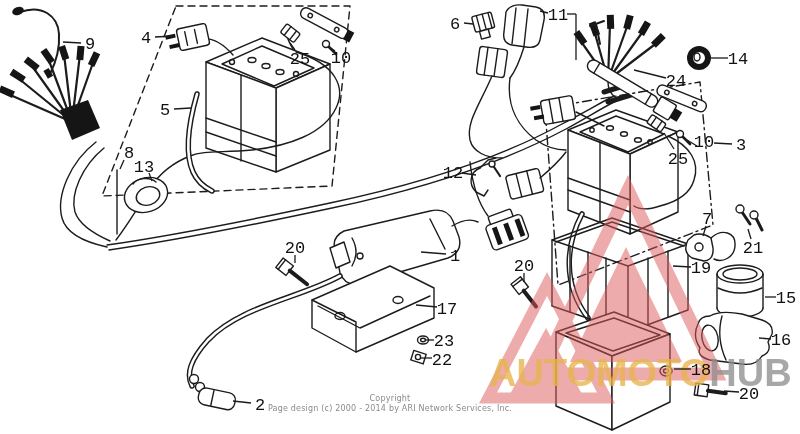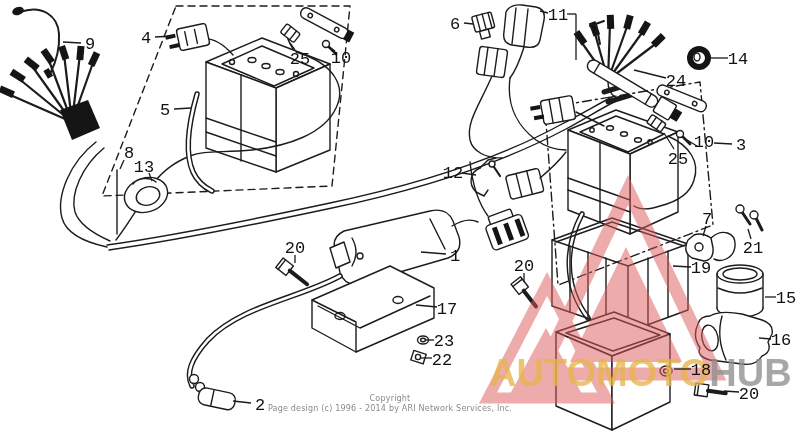--- a/index.html
+++ b/index.html
@@ -377,15 +377,15 @@
         <text x="676" y="86" text-anchor="middle" class="callout">24</text>
         <line x1="295" y1="50" x2="290" y2="43" class="leader"></line>
         <text x="300" y="64" text-anchor="middle" class="callout">25</text>
         <line x1="674" y1="149" x2="664" y2="133" class="leader"></line>
         <text x="678" y="164" text-anchor="middle" class="callout">25</text>
       </g>
 </svg>
 
 <div class="footer">
   <div>Copyright</div>
-  <div>Page design (c) 1996 - 2014 by ARI Network Services, Inc.</div>
+  <div>Page design (c) 2000 - 2014 by ARI Network Services, Inc.</div>
 </div>
 </div>
 
 </body></html>

